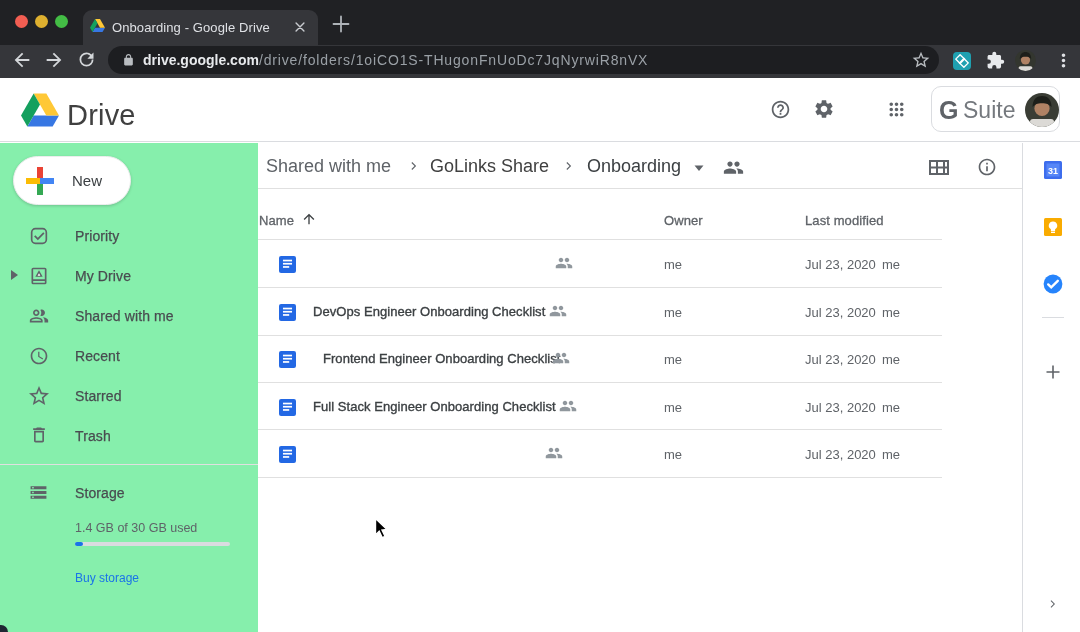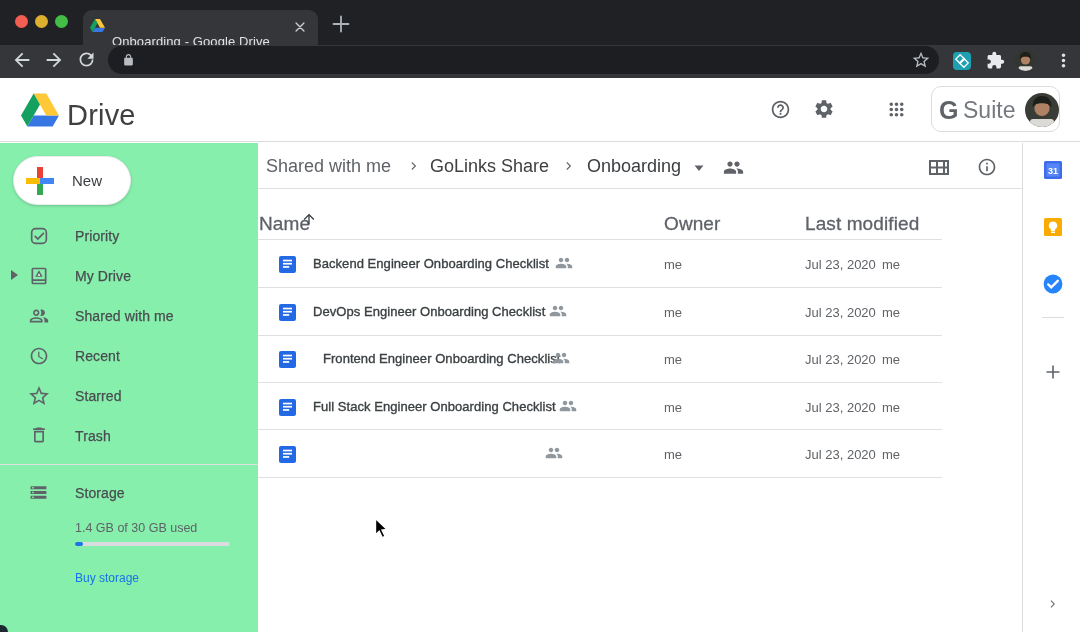--- a/index.html
+++ b/index.html
@@ -3,36 +3,36 @@
 <meta charset="utf-8">
 <style>
   * { margin:0; padding:0; box-sizing:border-box; }
   html,body { width:1080px; height:632px; overflow:hidden; }
   body { font-family:"Liberation Sans", sans-serif; position:relative; background:#fff; }
   .abs { position:absolute; }
   
   #frame { left:0; top:0; width:1080px; height:45px; background:#202124; }
   .light { top:15px; width:13px; height:13px; border-radius:50%; }
   #tab { left:83px; top:10px; width:235px; height:35px; background:#35363a; border-radius:9px 9px 0 0; }
-  #tabtitle { left:29px; top:24px; font-size:13px; color:#dfe1e5; letter-spacing:0.1px; }
+  #tabtitle { left:29px; top:10px; font-size:13px; color:#dfe1e5; letter-spacing:0.1px; }
   #toolbar { left:0; top:45px; width:1080px; height:33px; background:#35363a; }
   #pill { left:108px; top:1px; width:831px; height:28px; border-radius:14px; background:#1d1e21; }
   .urltxt { top:6px; font-size:14px; white-space:nowrap; }
   
   #apphead { left:0; top:78px; width:1080px; height:64px; background:#fff; border-bottom:1px solid #dadce0; }
   #drivename { left:67px; top:21px; font-size:29px; color:#404040; letter-spacing:0.2px; }
   #search { left:258px; top:10px; width:470px; height:44px; background:#f1f3f4; border-radius:8px; }
   #gsuite { left:931px; top:8px; width:129px; height:46px; border:1px solid #dadce0; border-radius:10px; background:#fff; }
   
   #newbtn { left:13px; top:13px; width:118px; height:49px; background:#fff; border-radius:25px;
             border:1px solid #eceded; box-shadow:0 1px 3px rgba(0,0,0,.18); }
   .navtxt { font-size:14px; color:#494c50; font-weight:400; -webkit-text-stroke:0.25px #494c50; letter-spacing:0.1px; }
   
   .hairline { background:#e0e0e0; height:1px; }
-  .hdrtxt { font-size:19px; color:#5f6368; font-weight:400; -webkit-text-stroke:0.3px #5f6368; letter-spacing:0.1px; }
+  .hdrtxt { font-size:13px; color:#5f6368; font-weight:400; -webkit-text-stroke:0.3px #5f6368; letter-spacing:0.1px; }
   .fname { font-size:13px; color:#3c4043; font-weight:400; -webkit-text-stroke:0.35px #3c4043; letter-spacing:0.05px; white-space:nowrap; }
   .meta { font-size:13px; color:#5f6368; }
   
   #rail { left:1022px; top:143px; width:58px; height:489px; background:#fff; border-left:1px solid #dadce0; }
 </style>
 </head>
 <body>
 
 <div class="abs" id="frame">
   <div class="abs light" style="left:15px;background:#f25e52;"></div>
@@ -65,20 +65,21 @@
   </svg>
 
   <svg class="abs" style="left:76px;top:4px" width="21" height="21" viewBox="0 0 24 24">
     <path d="M17.65 6.35A7.96 7.96 0 0012 4a8 8 0 108 8h-2a6 6 0 11-6-6c1.66 0 3.14.69 4.22 1.78L13 11h7V4l-2.35 2.35z" fill="#d4d7da"></path>
   </svg>
   <div class="abs" id="pill">
 
     <svg class="abs" style="left:14px;top:7px" width="13" height="14" viewBox="0 0 24 24">
       <path d="M18 8h-1V6c0-2.76-2.24-5-5-5S7 3.24 7 6v2H6c-1.1 0-2 .9-2 2v10c0 1.1.9 2 2 2h12c1.1 0 2-.9 2-2V10c0-1.1-.9-2-2-2zM9 6c0-1.66 1.34-3 3-3s3 1.34 3 3v2H9V6z" fill="#b9bdc1"></path>
     </svg>
+    <span class="abs urltxt" style="left:35px;color:#e8eaed;font-weight:700;">drive.google.com<span style="color:#9aa0a6;font-weight:400;letter-spacing:0.85px;">/drive/folders/1oiCO1S-THugonFnUoDc7JqNyrwiR8nVX</span></span>
 
     <svg class="abs" style="left:803px;top:4px" width="20" height="20" viewBox="0 0 24 24">
       <path d="M22 9.24l-7.19-.62L12 2 9.19 8.63 2 9.24l5.46 4.73L5.82 21 12 17.27 18.18 21l-1.63-7.03L22 9.24zM12 15.4l-3.76 2.27 1-4.28-3.32-2.88 4.38-.38L12 6.1l1.71 4.04 4.38.38-3.32 2.88 1 4.28L12 15.4z" fill="#b9bdc1"></path>
     </svg>
   </div>
 
   <div class="abs" style="left:953px;top:7px;width:18px;height:18px;border-radius:4px;background:#1fa0b0;">
     <svg class="abs" style="left:2px;top:2px" width="14" height="14" viewBox="0 0 14 14">
       <rect x="2" y="2" width="6.2" height="6.2" transform="rotate(45 5.1 5.1)" fill="none" stroke="#fff" stroke-width="1.3"></rect>
       <rect x="5.8" y="5.8" width="6.2" height="6.2" transform="rotate(45 8.9 8.9)" fill="none" stroke="#fff" stroke-width="1.3"></rect>
@@ -247,21 +248,20 @@
   <div class="abs hairline" style="left:0;top:239px;width:684px;"></div>
   <div class="abs hairline" style="left:0;top:286px;width:684px;"></div>
   <div class="abs hairline" style="left:0;top:334px;width:684px;"></div>
 
   <svg class="abs" style="left:21px;top:113px" width="17" height="17" viewBox="0 0 18 18">
     <rect width="18" height="18" rx="2.2" fill="#2368e4"></rect>
     <rect x="4.2" y="3.9" width="9.6" height="1.8" fill="#fff"></rect>
       <rect x="4.2" y="7.3" width="9.6" height="1.8" fill="#fff"></rect>
       <rect x="4.2" y="10.7" width="6.6" height="1.8" fill="#fff"></rect>
   </svg>
-  <span class="abs fname" style="left:55px;top:113px;">Backend Engineer Onboarding Checklist</span>
   <svg class="abs ppl" style="left:297px;top:111px" width="18" height="18" viewBox="0 0 24 24">
     <path d="M16 11c1.66 0 2.99-1.34 2.99-3S17.66 5 16 5c-1.66 0-3 1.34-3 3s1.34 3 3 3zm-8 0c1.66 0 2.99-1.34 2.99-3S9.66 5 8 5C6.34 5 5 6.34 5 8s1.34 3 3 3zm0 2c-2.33 0-7 1.17-7 3.5V19h14v-2.5c0-2.33-4.67-3.5-7-3.5zm8 0c-.29 0-.62.02-.97.05 1.16.84 1.97 1.97 1.97 3.45V19h6v-2.5c0-2.33-4.67-3.5-7-3.5z" fill="#90979d"></path>
   </svg>
   <span class="abs meta" style="left:406px;top:114px;">me</span>
   <span class="abs meta" style="left:547px;top:114px;">Jul 23, 2020</span>
   <span class="abs meta" style="left:624px;top:114px;">me</span>
 
   <svg class="abs" style="left:21px;top:161px" width="17" height="17" viewBox="0 0 18 18">
     <rect width="18" height="18" rx="2.2" fill="#2368e4"></rect>
     <rect x="4.2" y="3.9" width="9.6" height="1.8" fill="#fff"></rect>

